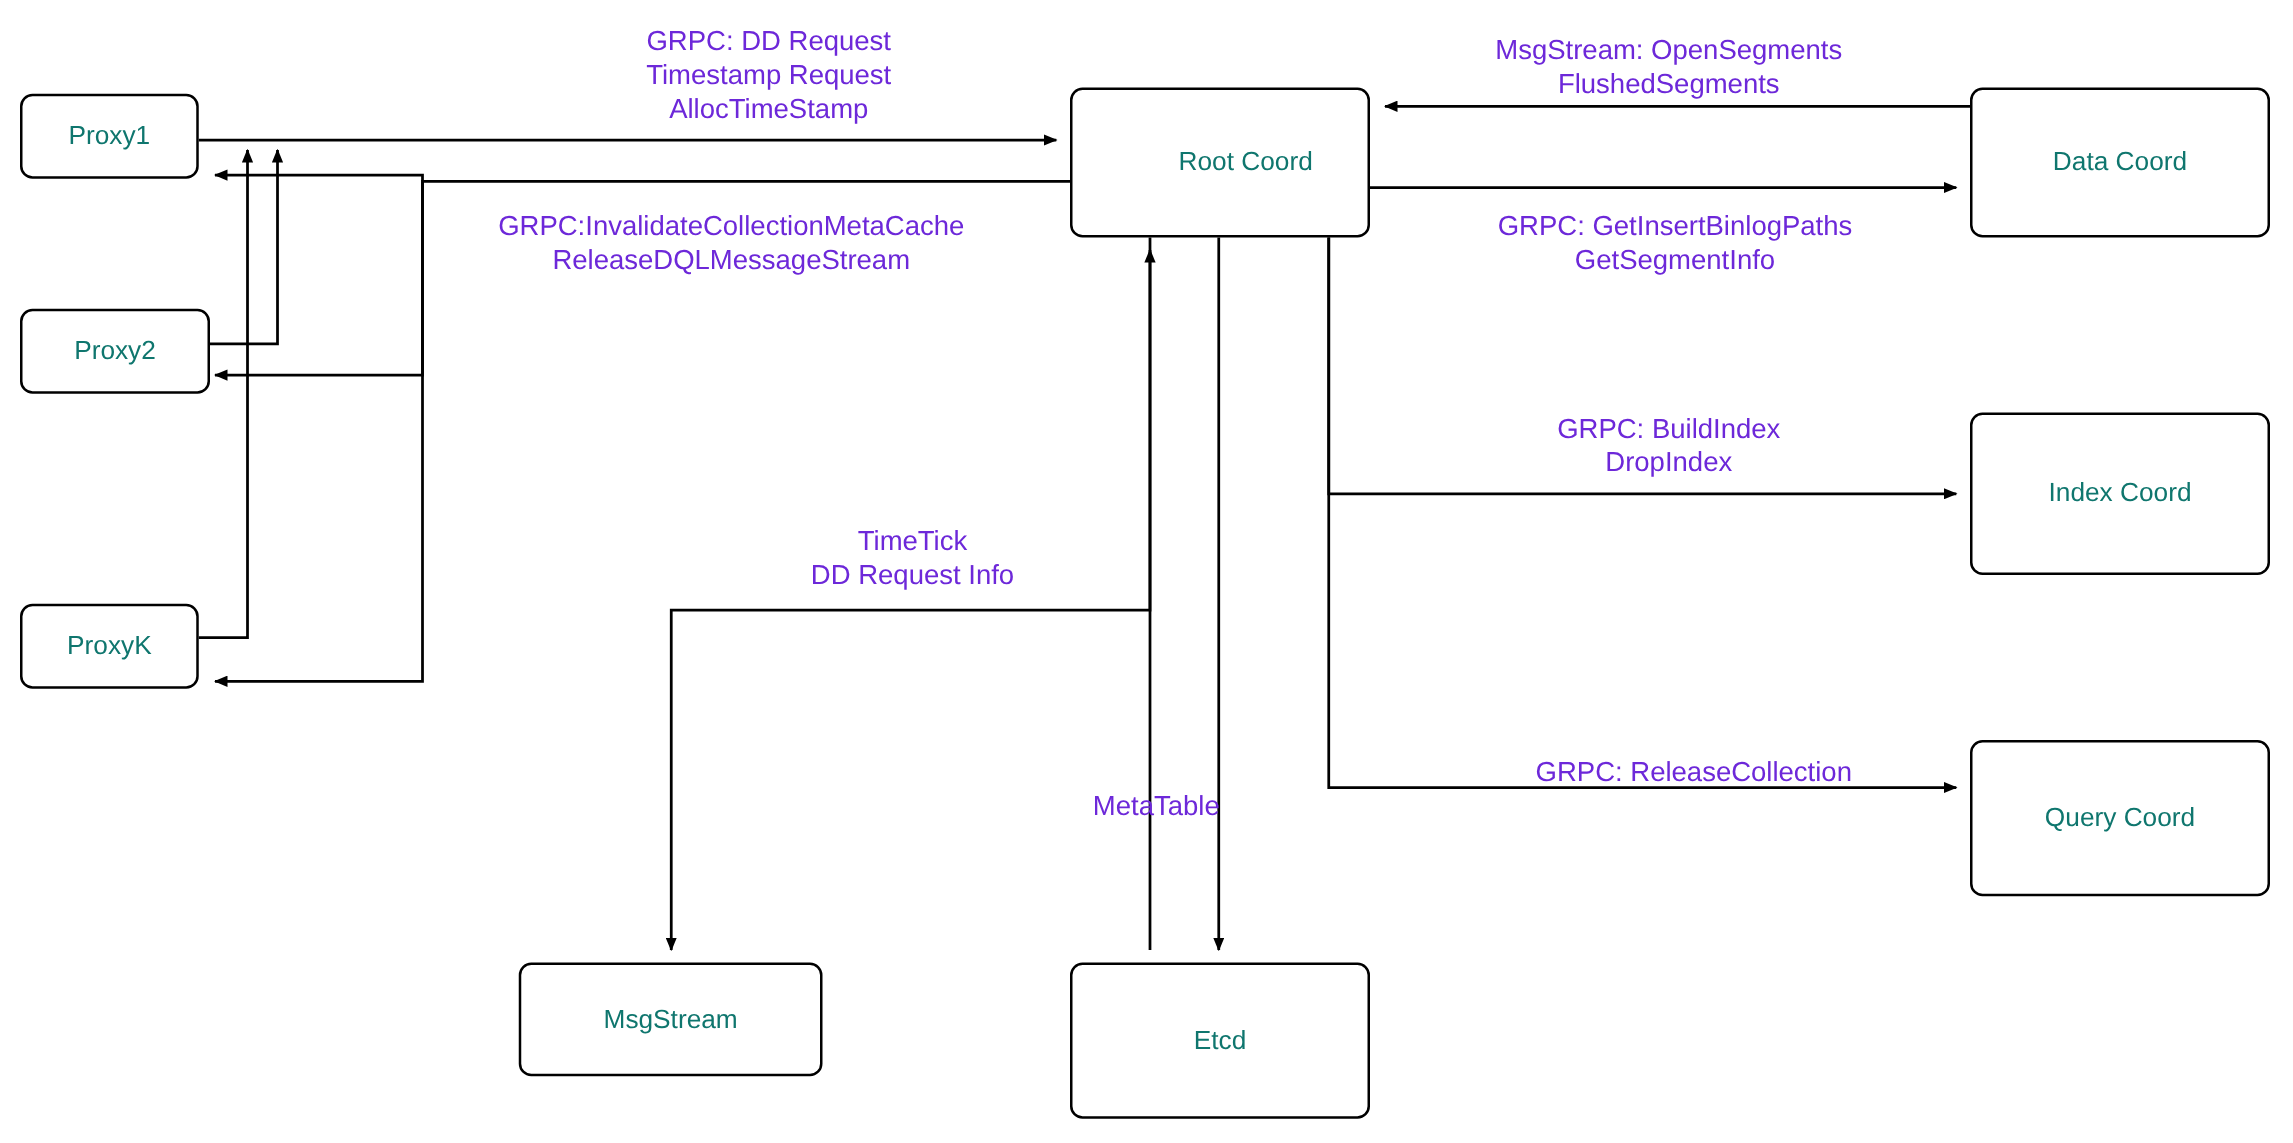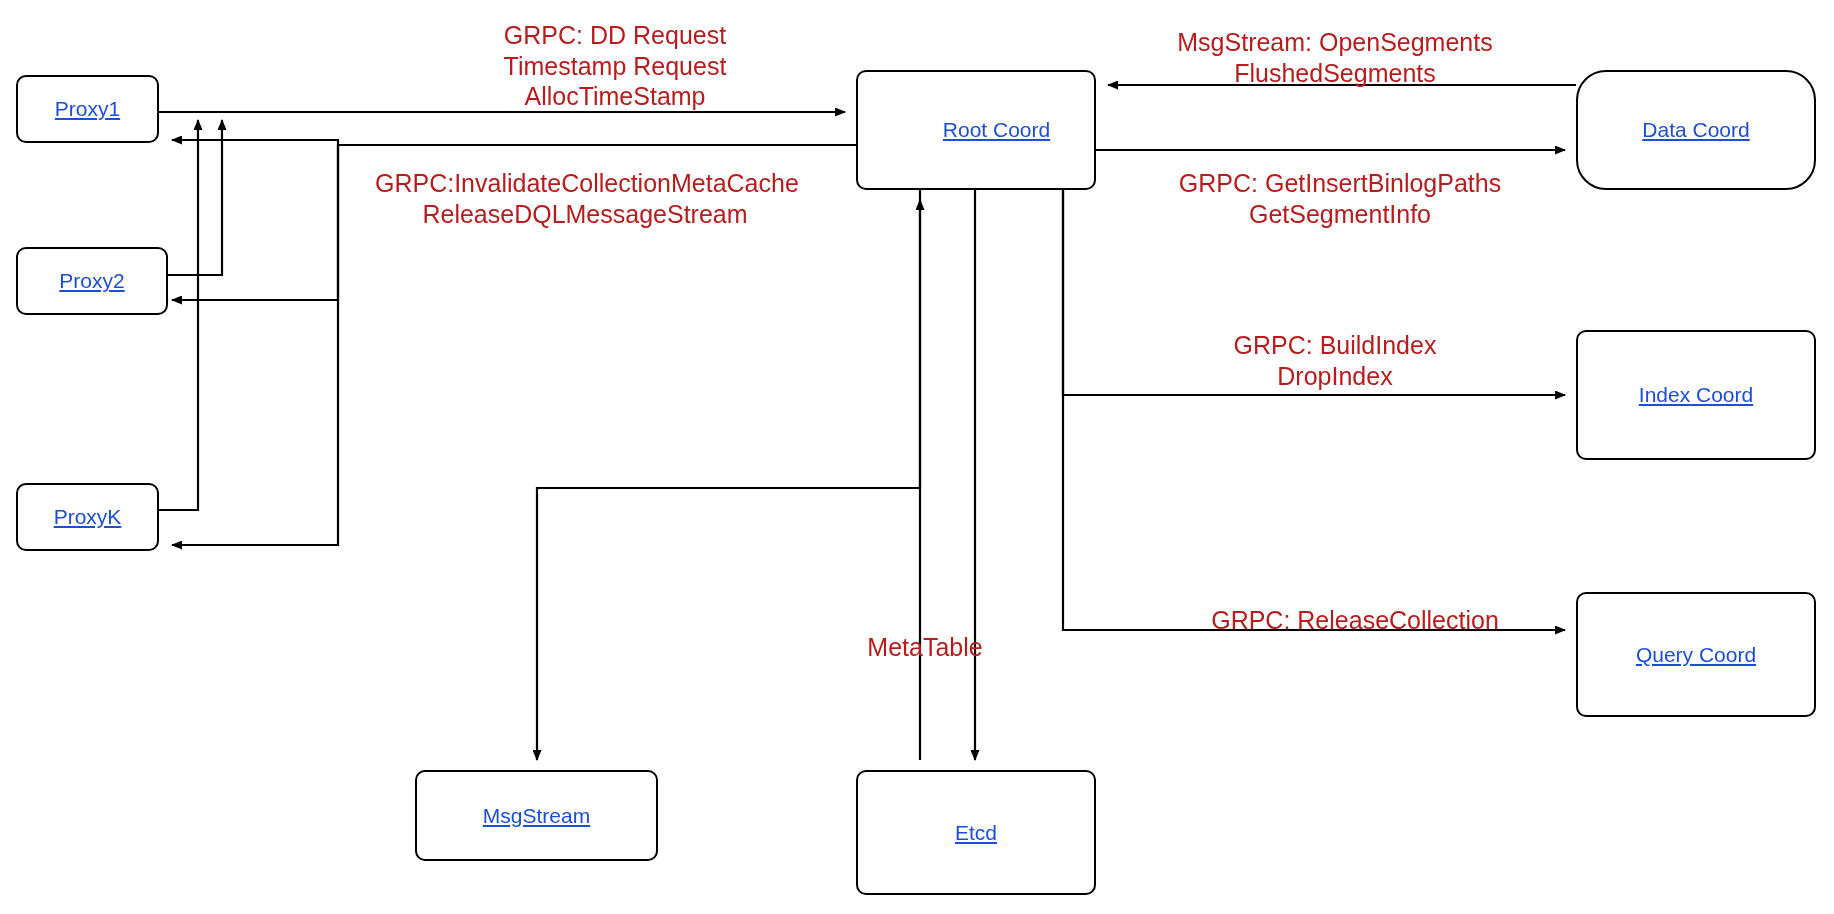--- a/index.html
+++ b/index.html
@@ -27,29 +27,28 @@
   .node {
     position: absolute;
     box-sizing: border-box;
     border: 2px solid #000000;
     border-radius: 10px;
     background: #ffffff;
     display: flex;
     align-items: center;
     justify-content: center;
     font-size: 21px;
-    color: #1d4ed8;
+    color: #0f766e;
     text-align: center;
     line-height: 1.2;
-    text-decoration: underline;
   }
   .label {
     position: absolute;
-    font-size: 25px;
-    color: #b91c1c;
+    font-size: 22px;
+    color: #6d28d9;
     white-space: pre;
     line-height: 1.22;
     background: transparent;
   }
   .label.center { text-align: center; }
 </style>
 </head>
 <body>
 
 <div id="canvas">
@@ -95,21 +94,21 @@
   </div>
 
   <div class="node" style="left:16px; top:483px; width:143px; height:68px;">
     <span>ProxyK</span>
   </div>
 
   <div class="node" style="left:856px; top:70px; width:240px; height:120px;padding-left:41px;">
     <span>Root Coord</span>
   </div>
 
-  <div class="node" style="left:1576px; top:70px; width:240px; height:120px;border-radius:30px;">
+  <div class="node" style="left:1576px; top:70px; width:240px; height:120px;">
     <span>Data Coord</span>
   </div>
 
   <div class="node" style="left:1576px; top:330px; width:240px; height:130px;">
     <span>Index Coord</span>
   </div>
 
   <div class="node" style="left:1576px; top:592px; width:240px; height:125px;">
     <span>Query Coord</span>
   </div>
@@ -133,16 +132,18 @@
 FlushedSegments</div>
 
   <div class="label center" style="left:1170px; top:168px; width:340px;">GRPC: GetInsertBinlogPaths
 GetSegmentInfo</div>
 
   <div class="label center" style="left:1215px; top:330px; width:240px;">GRPC: BuildIndex
 DropIndex</div>
 
   <div class="label center" style="left:1205px; top:605px; width:300px;">GRPC: ReleaseCollection</div>
 
+  <div class="label center" style="left:630px; top:420px; width:200px;">TimeTick
+DD Request Info</div>
 
   <div class="label center" style="left:855px; top:632px; width:140px;">MetaTable</div>
 
 </div>
 
 </body></html>

